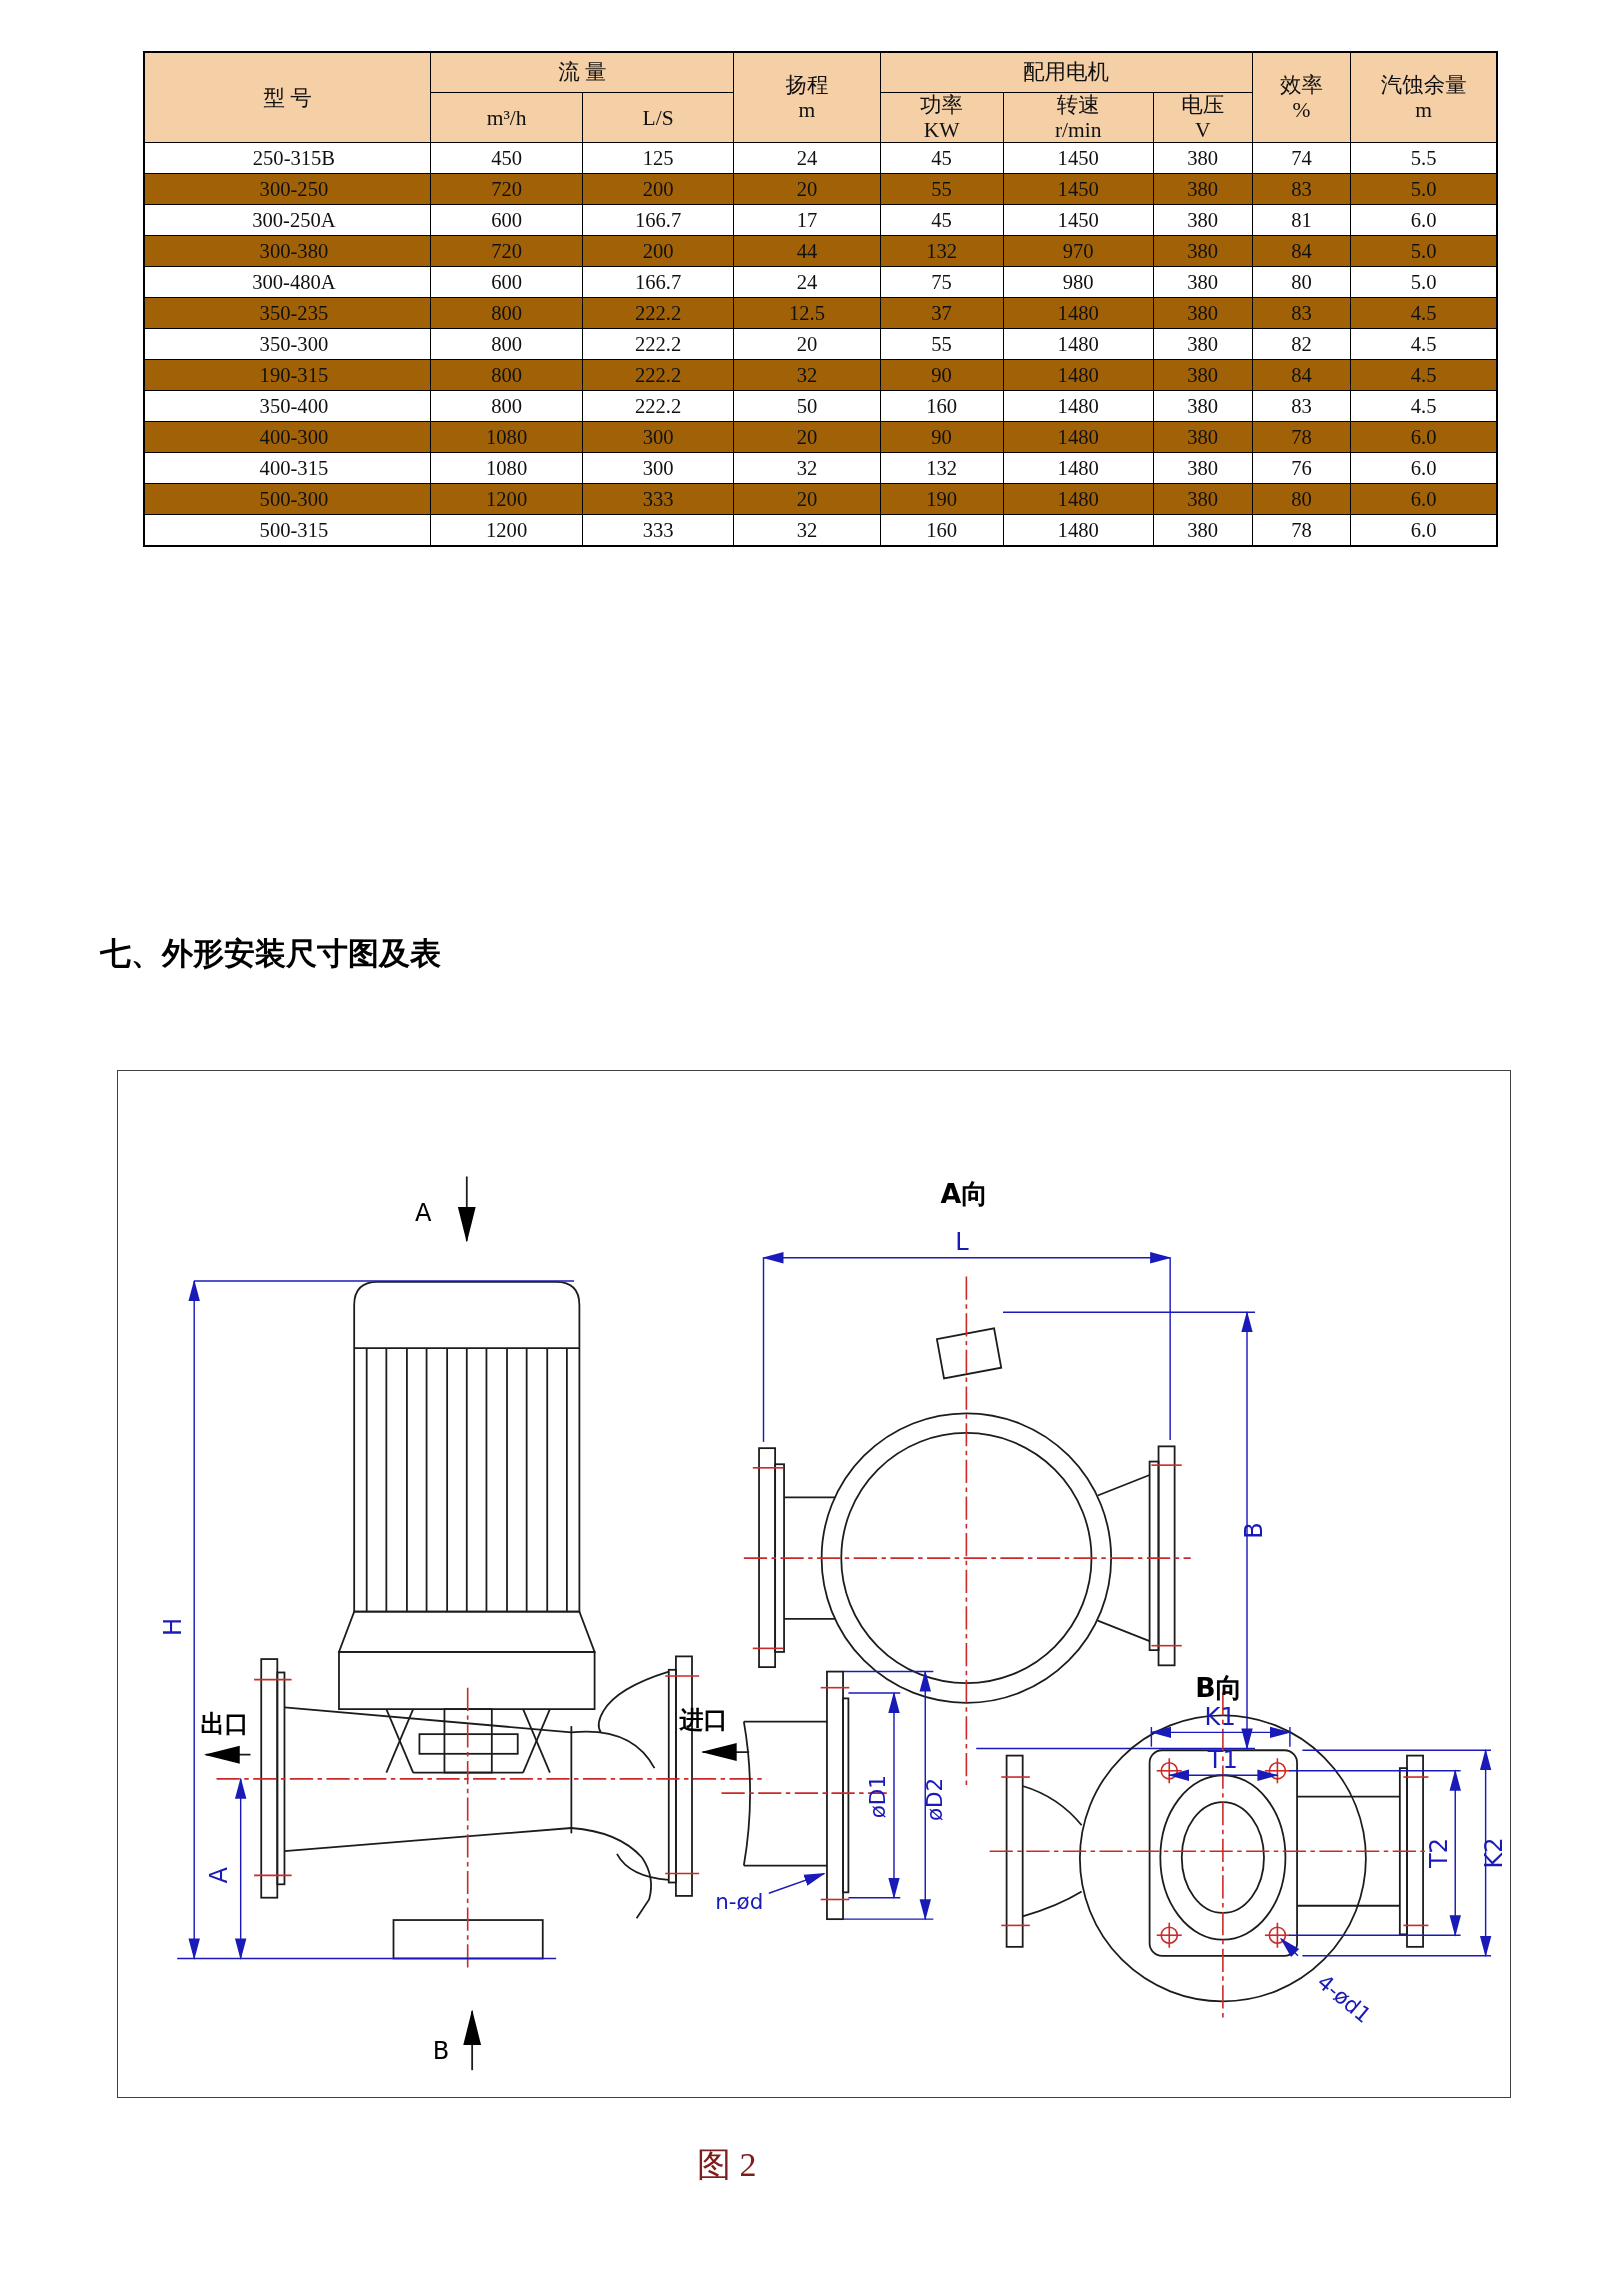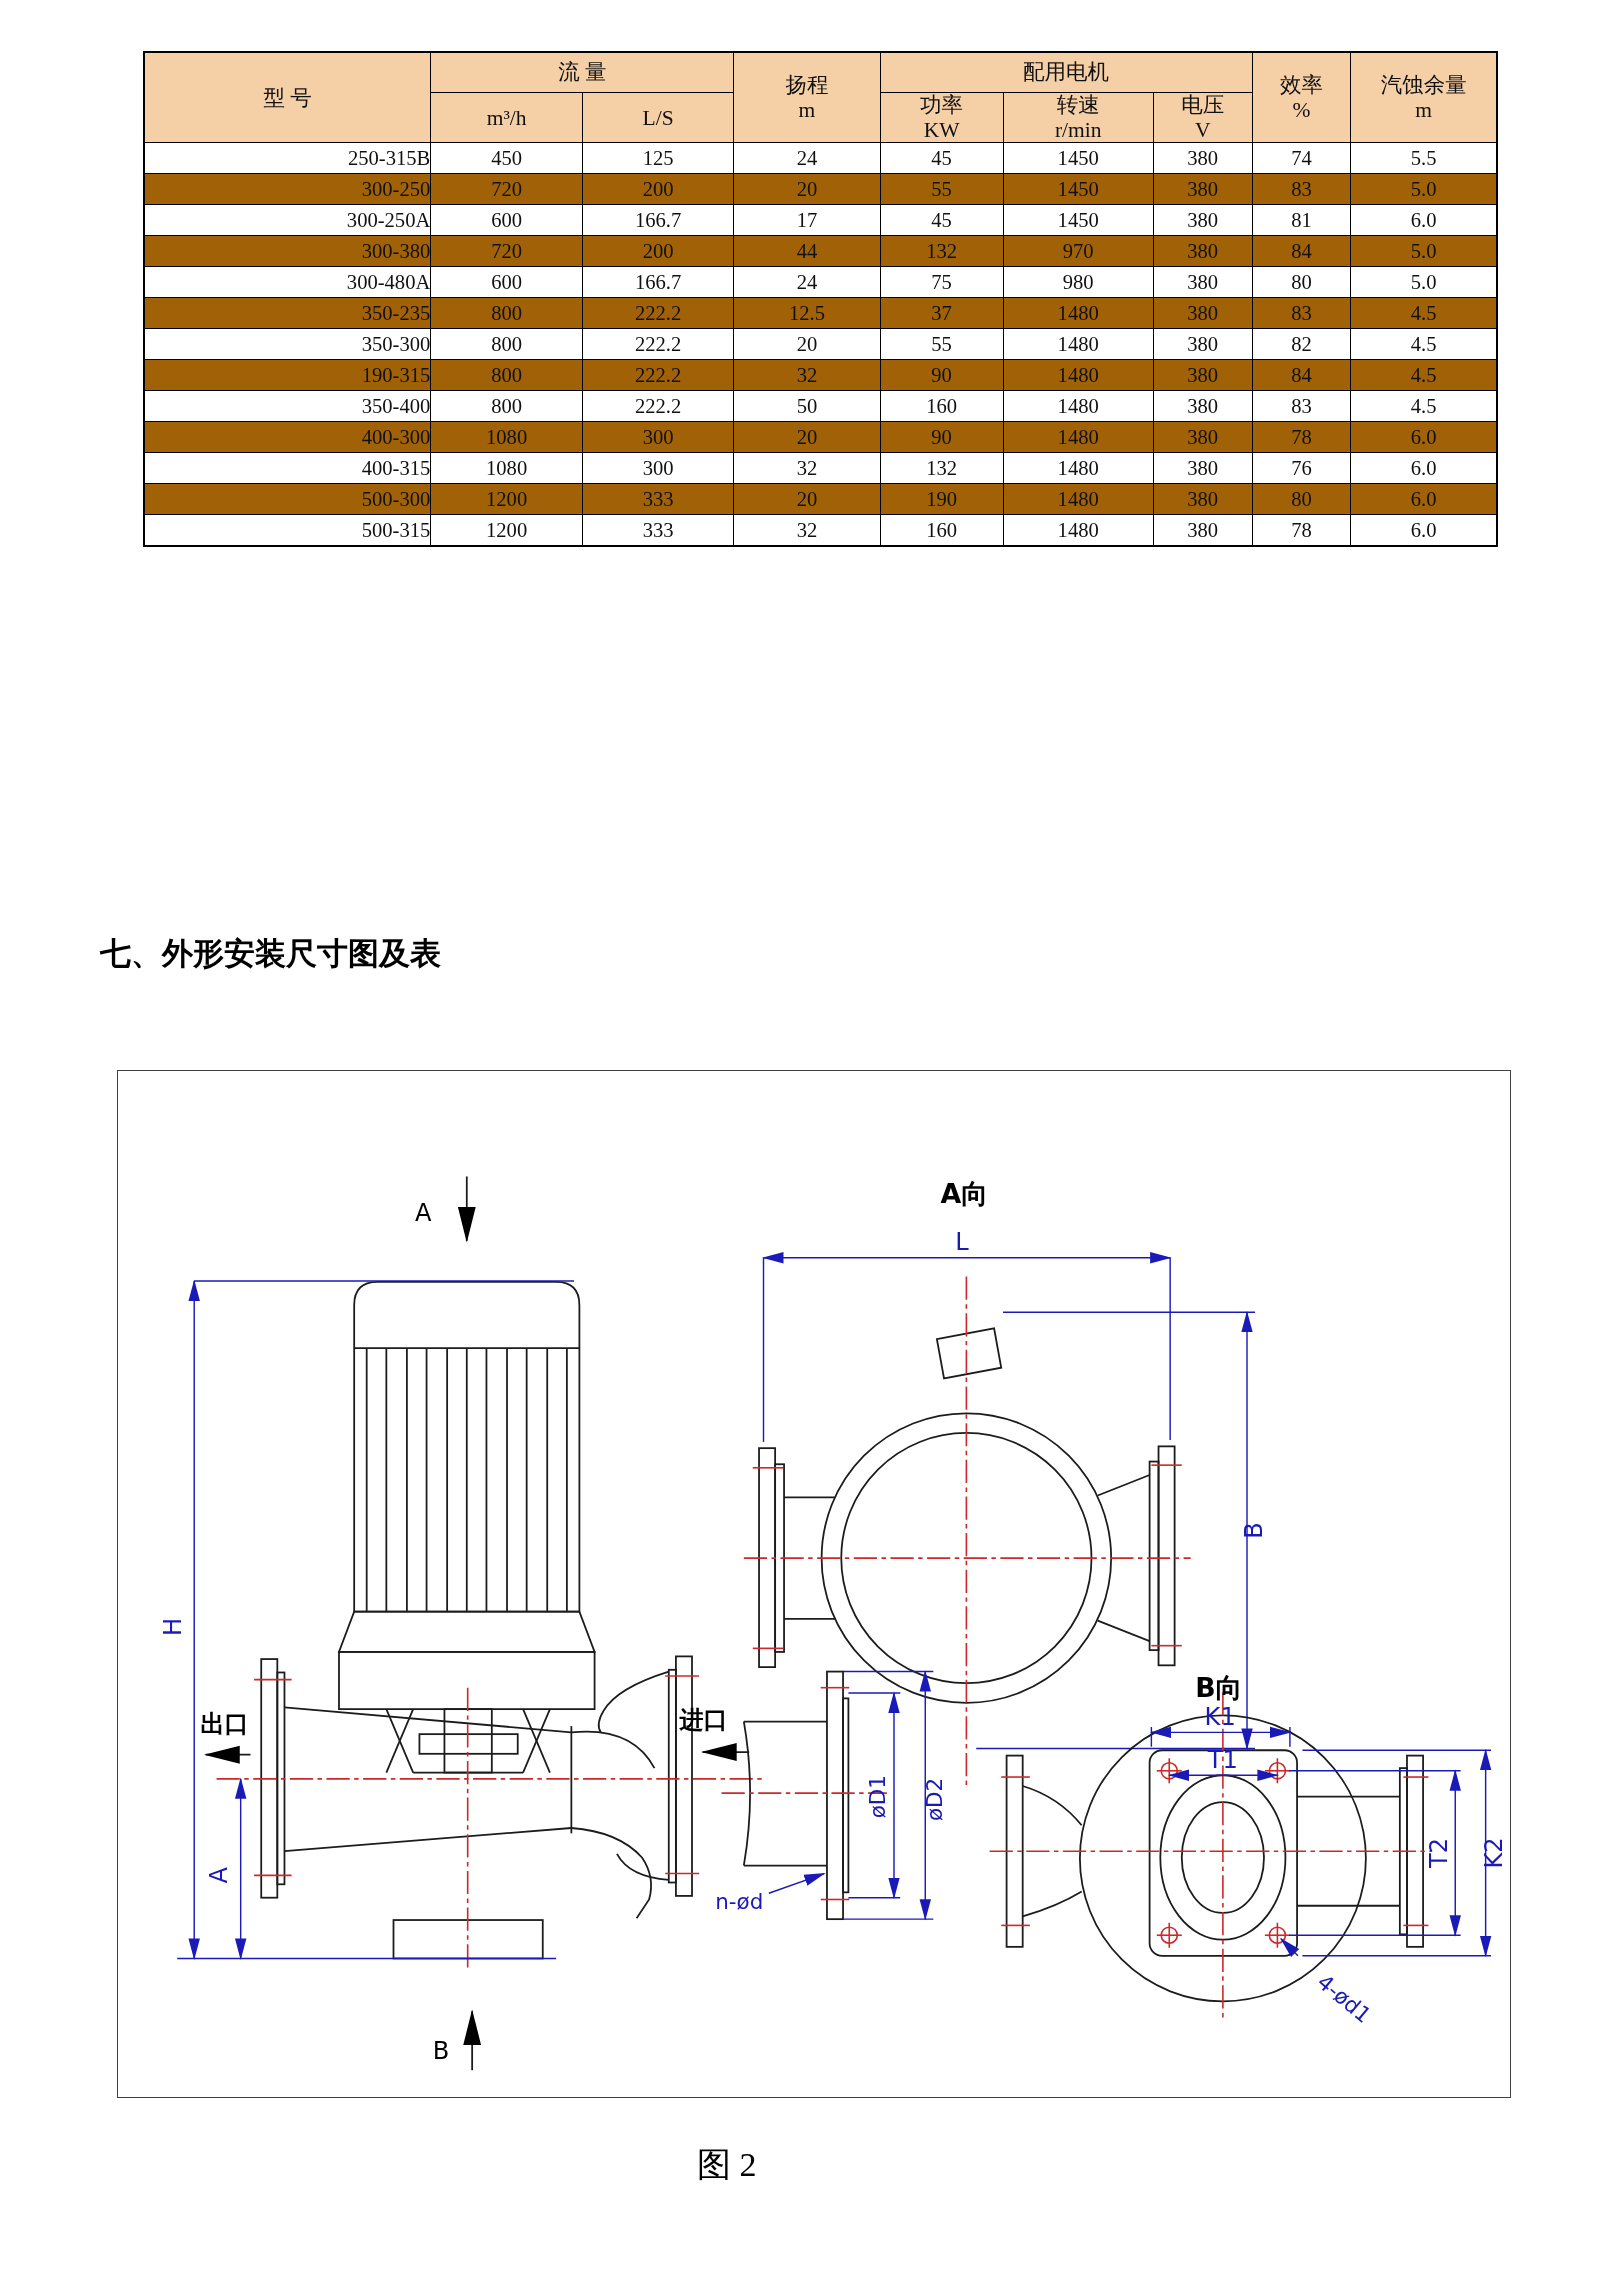--- a/index.html
+++ b/index.html
@@ -7,32 +7,32 @@
         font-family:"Liberation Serif","DejaVu Serif",serif;color:#111;}
   
   table.spec{position:absolute;left:143px;top:51px;width:1355px;border-collapse:collapse;
              table-layout:fixed;border:2.7px solid #000;font-size:20.6px;}
   .spec th,.spec td{border:1.8px solid #000;text-align:center;padding:0;font-weight:normal;
                     overflow:hidden;white-space:nowrap;}
   .spec thead th{background:#f5cfa6;font-size:21.5px;line-height:1.12;}
   .spec thead tr.h1 th{height:39px;}
   .spec thead tr.h2 th{height:41px;}
   .spec td{height:30px;background:#ffffff;}
-  .spec td.model{text-align:right;padding-left:12.5px;}
+  .spec td.model{text-align:center;padding-left:12.5px;}
   .spec tr.shaded td{background:#a16207;}
   .hdr2{display:block;line-height:1.15;}
   
   .section-heading{position:absolute;left:100px;top:933px;
                    font-family:Liberation Sans, sans-serif;
                    font-weight:bold;font-size:31px;color:#000000;}
   
   .drawing-box{position:absolute;left:117px;top:1070px;width:1394px;height:1028px;
                border:1.8px solid #404040;background:#fff;box-sizing:border-box;}
   .drawing-box svg{display:block;width:100%;height:100%;}
-  .figure-caption{position:absolute;left:697px;top:2142px;font-size:34px;color:#000000;}
+  .figure-caption{position:absolute;left:697px;top:2142px;font-size:34px;color:#7f1d1d;}
   svg text{font-family:"DejaVu Sans","Liberation Sans",sans-serif;}
   .dimtxt{fill:#1a1ab8;font-size:27px;}
   .dimtxt-s{fill:#1a1ab8;font-size:24px;}
   .blktxt{fill:#000;font-size:27px;}
   .viewtxt{fill:#000;font-size:30px;font-weight:bold;}
 </style>
 </head>
 <body>
 
 <div class="page">

